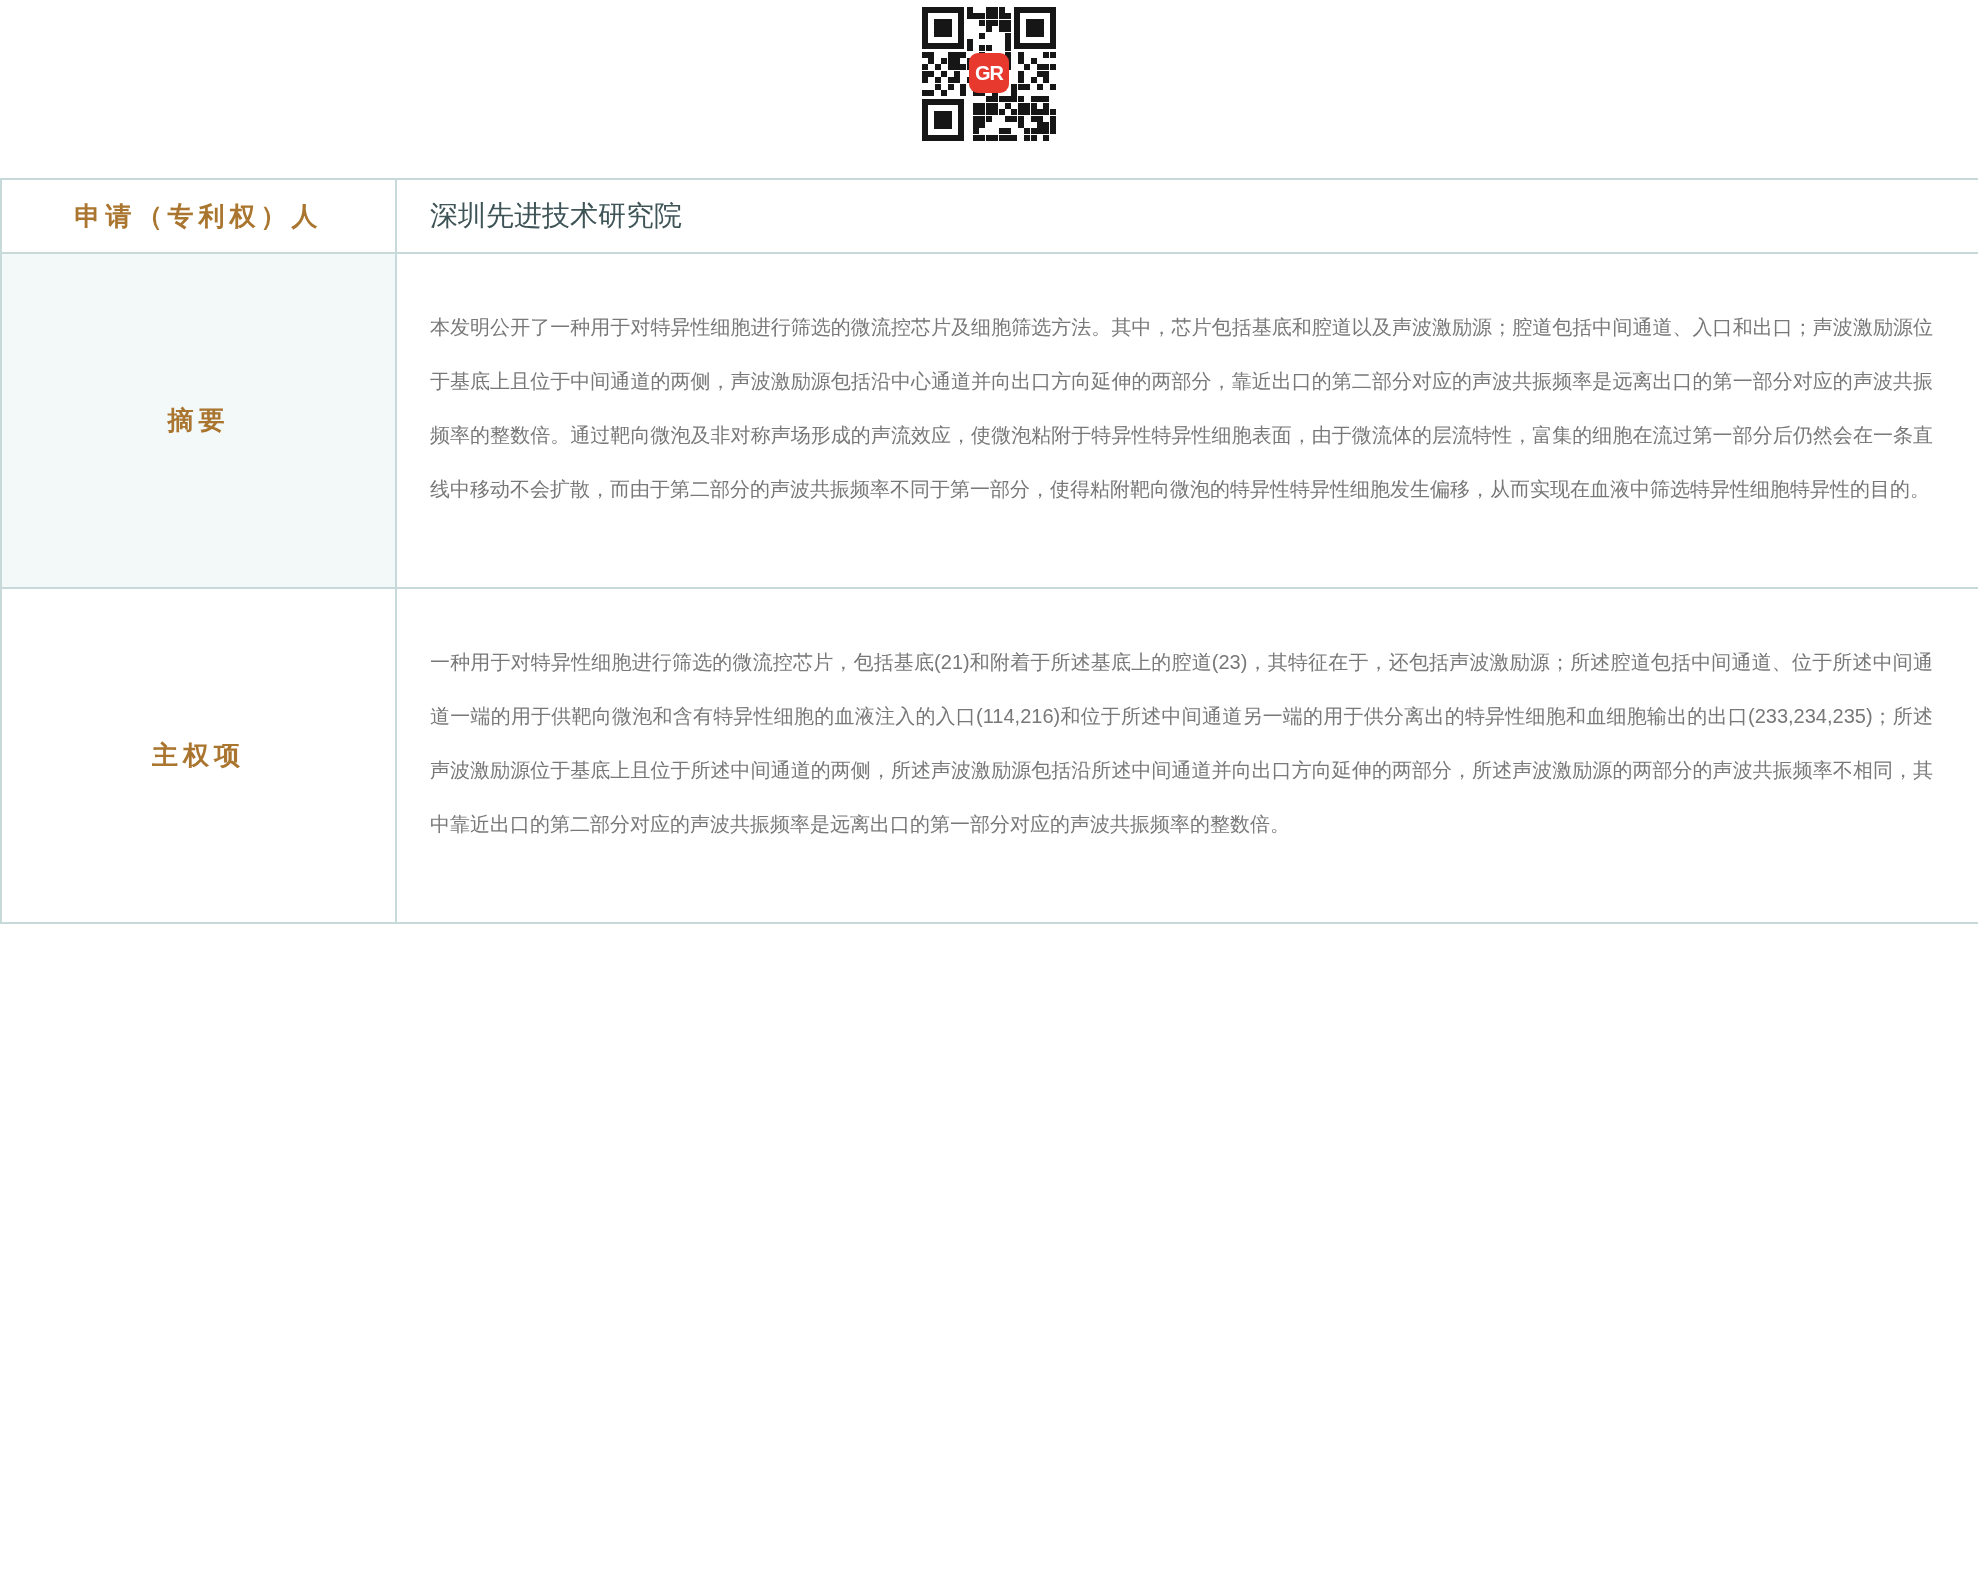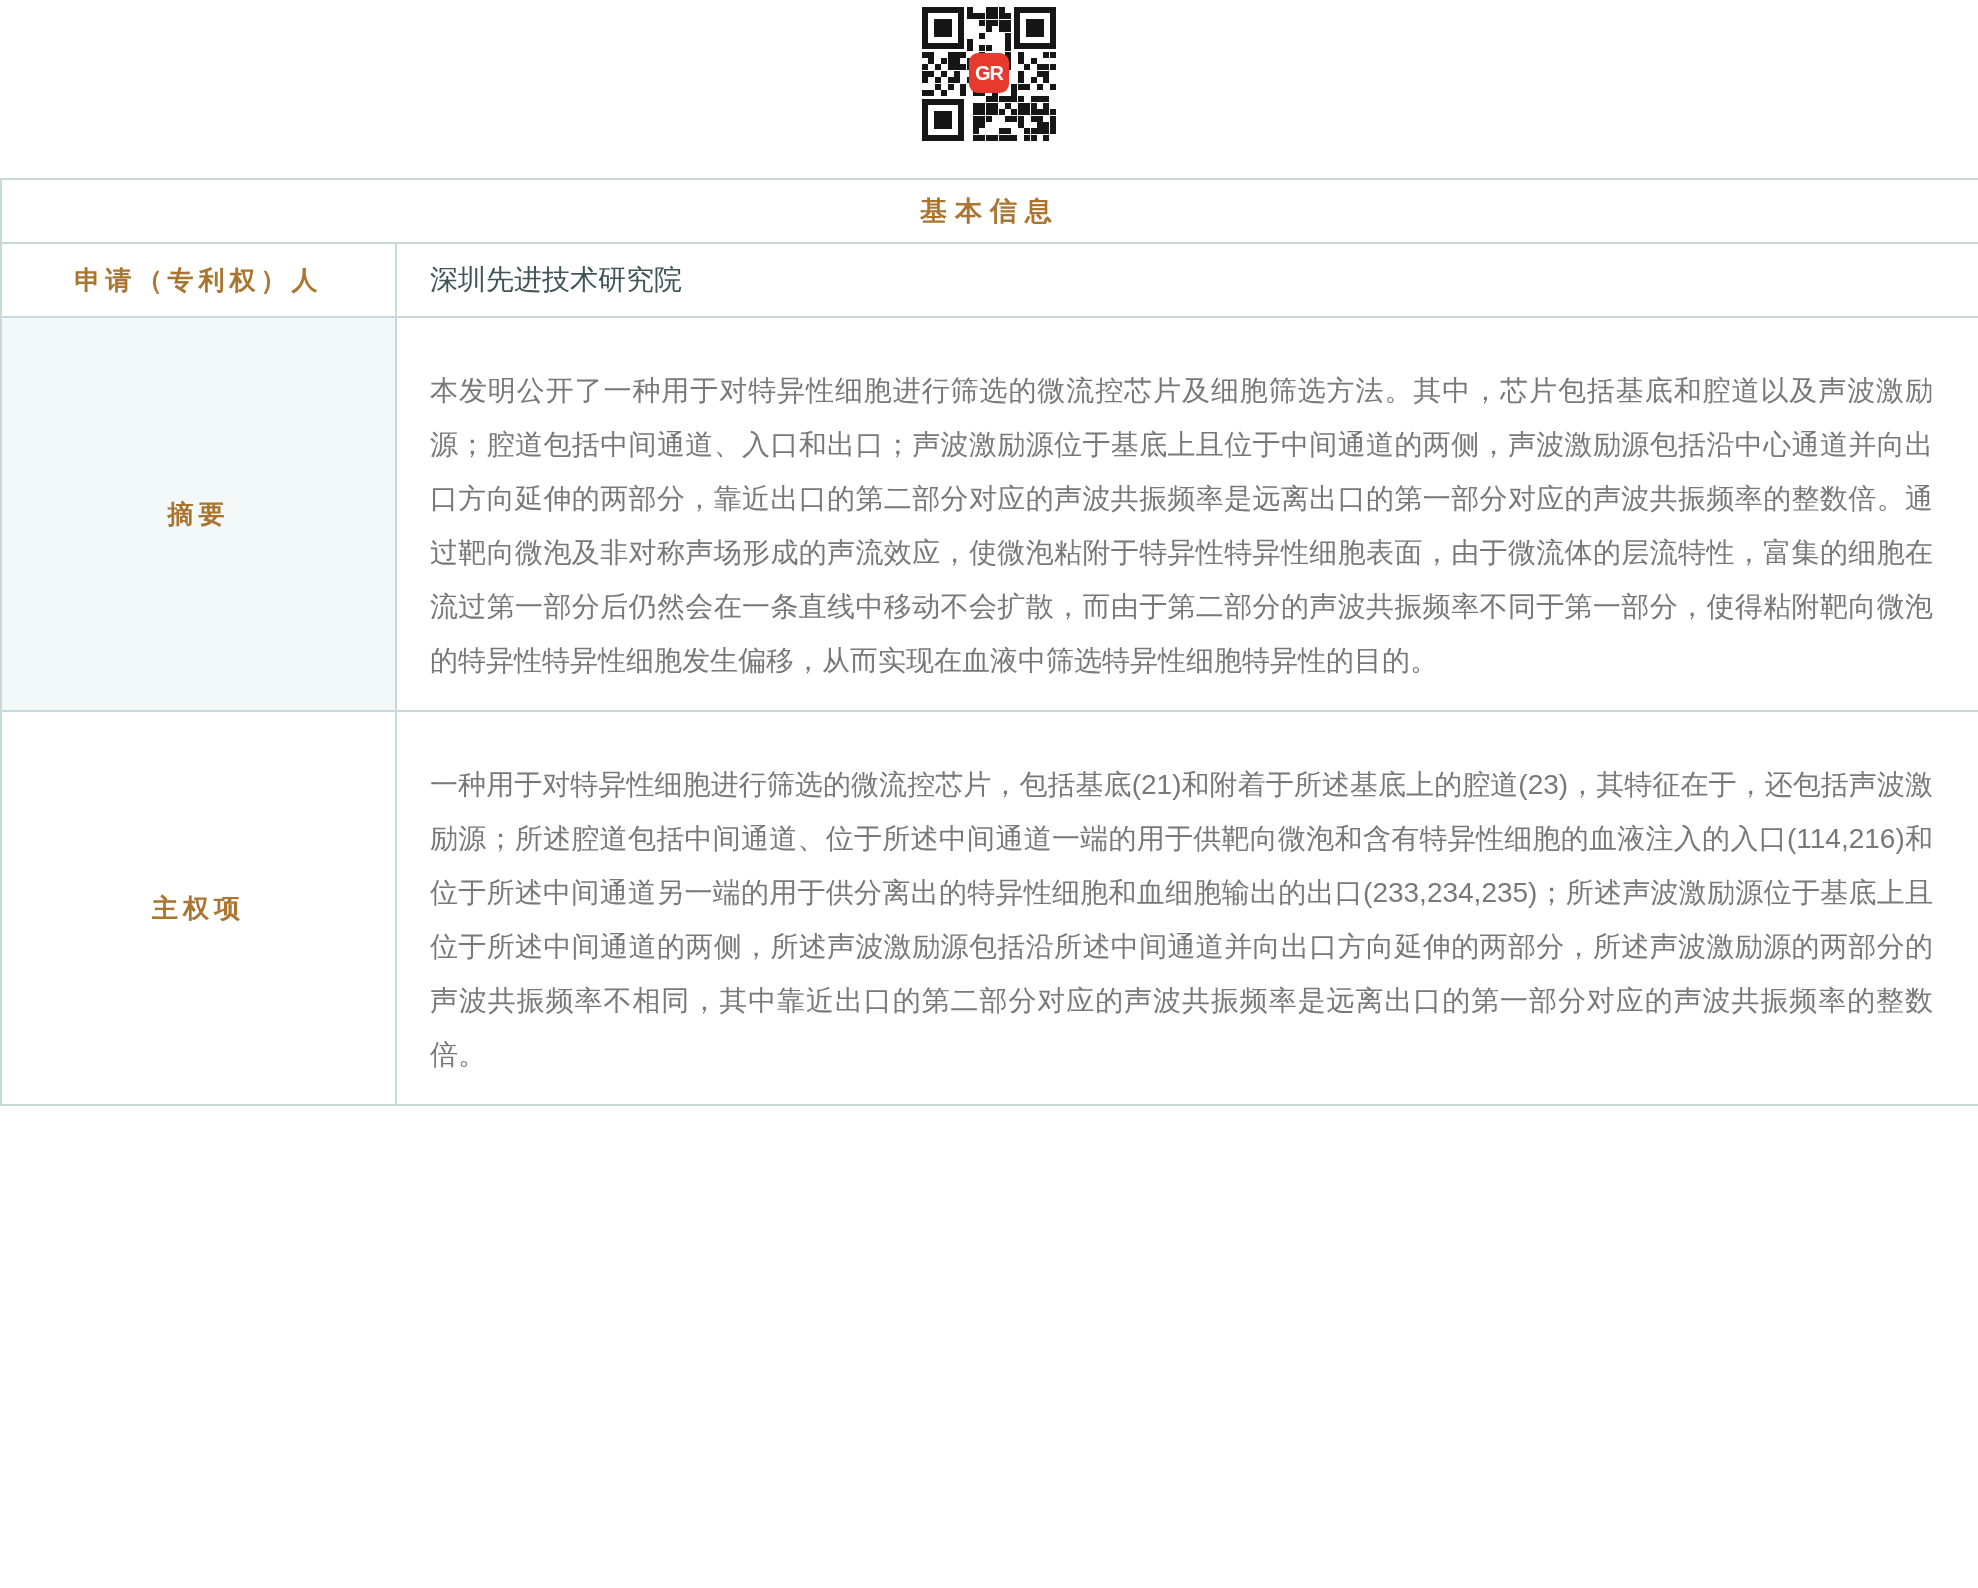--- a/index.html
+++ b/index.html
@@ -45,22 +45,22 @@
   th.lbl{
     height:74px;text-align:center;color:#a9752f;font-weight:700;
     font-size:26px;letter-spacing:5px;padding:0 8px;
   }
   th.lbl.tint{background:#f3f8f9;}
   td.val{
     height:74px;text-align:left;color:#3f5457;font-size:28px;
     padding:0 20px 0 33px;
   }
   td.para{
-    text-align:justify;color:#787878;font-size:28px;line-height:54px;
-    padding:46px 45px 22px 33px;vertical-align:top;
+    text-align:justify;color:#787878;font-size:20px;line-height:54px;
+    padding:46px 45px 71px 33px;vertical-align:top;
   }
   .cstr{color:#46999d;font-size:28px;text-decoration:none;cursor:pointer;}
   .gr-logo{
     display:inline-block;color:#e8392e;font-weight:900;font-size:32px;
     letter-spacing:-2px;margin-right:4px;vertical-align:-3px;
     font-family:"DejaVu Sans","Liberation Sans",sans-serif;
   }
 </style>
 </head>
 <body>
@@ -229,23 +229,20 @@
   </div>
 
   <table class="info">
     <colgroup>
       <col style="width:395px">
         <col style="width:791px">
         <col style="width:391px">
         <col style="width:401px">
     </colgroup>
     <tbody>
-      <tr>
-        <td class="section" colspan="4">基本信息</td>
-      </tr>
 
 
 
 
       <tr>
         <th class="lbl">申请（专利权）人</th>
         <td class="val" colspan="3">深圳先进技术研究院</td>
       </tr>
 
 

